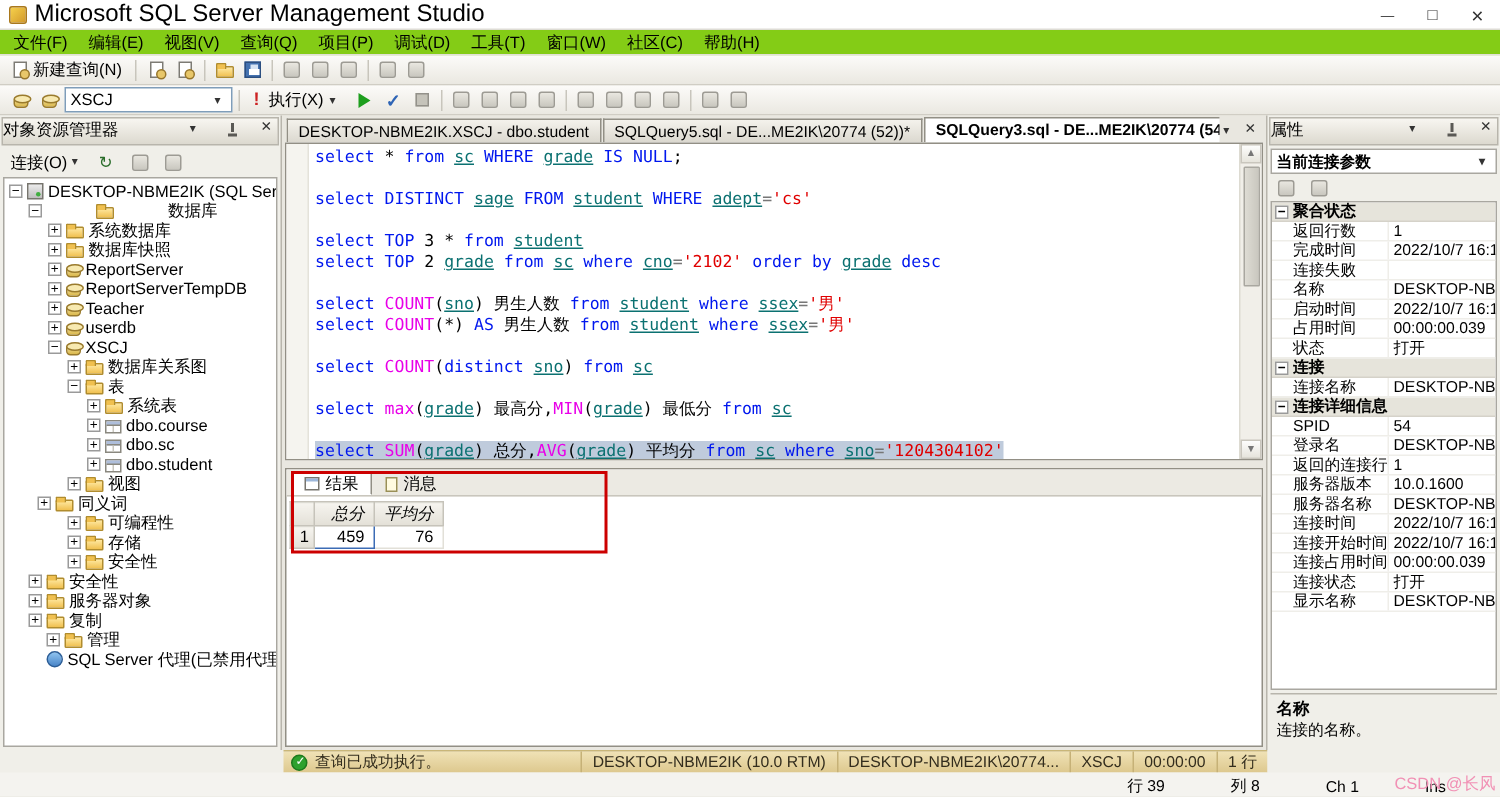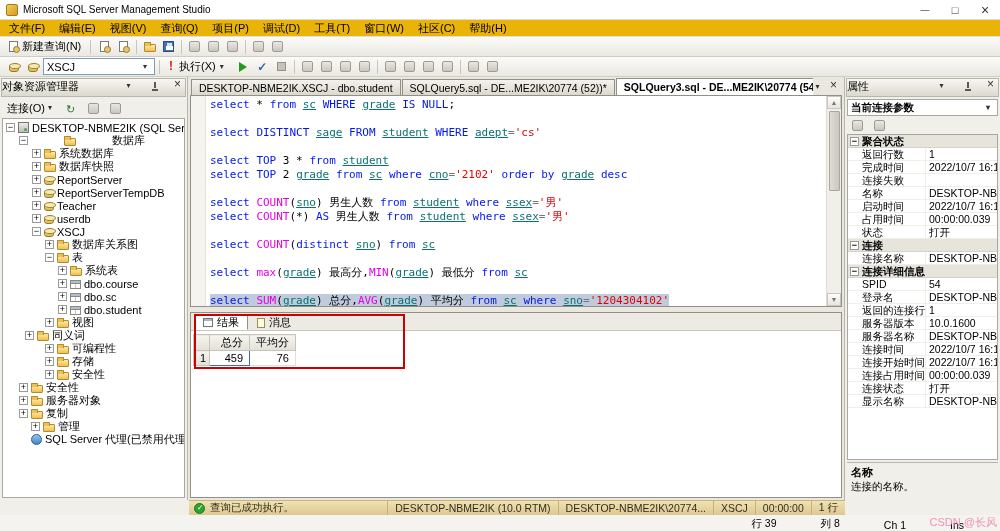--- a/index.html
+++ b/index.html
@@ -7,29 +7,29 @@
   body {
     width:1000px; height:531px; overflow:hidden;
     font-family:"Liberation Sans", sans-serif; font-size:11px; color:#000;
     background:#f0efe9; display:flex; flex-direction:column;
   }
   
   .titlebar { height:20px; flex:none; display:flex; align-items:center; gap:5px;
     background:#fff; border-bottom:1px solid #dedcd5; padding-left:6px; }
   .app-icon { width:12px; height:12px; background:linear-gradient(135deg,#f6d14c,#d2992b);
     border:1px solid #a9781c; border-radius:2px; flex:none; }
-  .title-text { font-size:10px; }
+  .title-text { font-size:16px; }
   .win-controls { margin-left:auto; display:flex; height:100%; }
   .win-btn { width:30px; display:flex; align-items:center; justify-content:center; color:#333; }
   .wc-min::before { content:"—"; font-size:9px; }
   .wc-max::before { content:"□"; font-size:11px; }
   .wc-close::before { content:"×"; font-size:14px; }
   
   .menubar { height:17px; flex:none; display:flex; align-items:center;
-    background:#eab308; border-bottom:1px solid #e2dfd8; padding-left:2px; }
+    background:#84cc16; border-bottom:1px solid #e2dfd8; padding-left:2px; }
   .menu-item { padding:1px 7px; white-space:nowrap; }
   
   .toolbar { height:20px; flex:none; display:flex; align-items:center; gap:1px;
     background:linear-gradient(#fcfbf9,#eae8e1); border-bottom:1px solid #d0cdc4; padding:0 4px; }
   .tb-btn { display:flex; align-items:center; gap:4px; padding:1px 5px; border-radius:2px; white-space:nowrap; }
   .tb-sep { width:1px; height:14px; background:#c8c5bc; margin:0 3px; flex:none; }
   .tbi { width:19px; height:17px; display:flex; align-items:center; justify-content:center; flex:none; }
   .combo { display:flex; align-items:center; height:17px; width:112px; background:#fff;
     border:1px solid #7f9db9; padding:0 3px; gap:3px; }
   .combo-val { flex:1; overflow:hidden; white-space:nowrap; }
@@ -127,21 +127,21 @@
     background:#fff; position:relative; display:flex; flex-direction:column;text-align:right; }
   .res-tabs { height:18px; flex:none; display:flex; align-items:flex-end; gap:1px;
     background:#eceae3; padding:1px 3px 0 3px; border-bottom:1px solid #c9c6bd; }
   .res-tab { display:flex; align-items:center; gap:4px; padding:0 8px; height:15px; }
   .res-tab.active { background:#fff; border:1px solid #928f85; border-bottom-color:#fff; height:16px; }
   .res-grid { padding:3px 0 0 2px; }
   table.grid { border-collapse:collapse; font-size:11px; }
   .grid th { background:linear-gradient(#f6f4ef,#e3e0d7); border:1px solid #c6c3ba;
     font-weight:normal; padding:0 6px; height:15px; }
   .grid th.corner, .grid th.rowh { width:16px; padding:0 3px; }
-  .grid th.colh { min-width:40px; }
+  .grid th.colh { min-width:40px;font-style:italic; }
   .grid td { border:1px solid #e2e0d8; padding:0 6px; height:15px; }
   .grid td.sel { border:1px solid #3c6cb5; }
   .annotation { position:absolute; left:3px; top:1px; width:211px; height:55px;
     border:2px solid #cc0000; pointer-events:none; z-index:5; }
   
   .right-panel { width:156px; flex:none; display:flex; flex-direction:column; border-left:1px solid #b8b5ac; background:#f0efe9; }
   .props-combo { margin:1px 2px; height:17px; flex:none; display:flex; align-items:center; gap:3px;
     border:1px solid #a9a7a0; background:#fff; padding:0 3px; font-weight:bold; font-size:10.5px; }
   .props-toolbar { height:17px; flex:none; display:flex; align-items:center; gap:3px; padding:0 3px; }
   .props-grid { flex:1; min-height:0; margin:0 2px; border:1px solid #a9a7a0; background:#fff; overflow:hidden; font-size:10.5px; }

